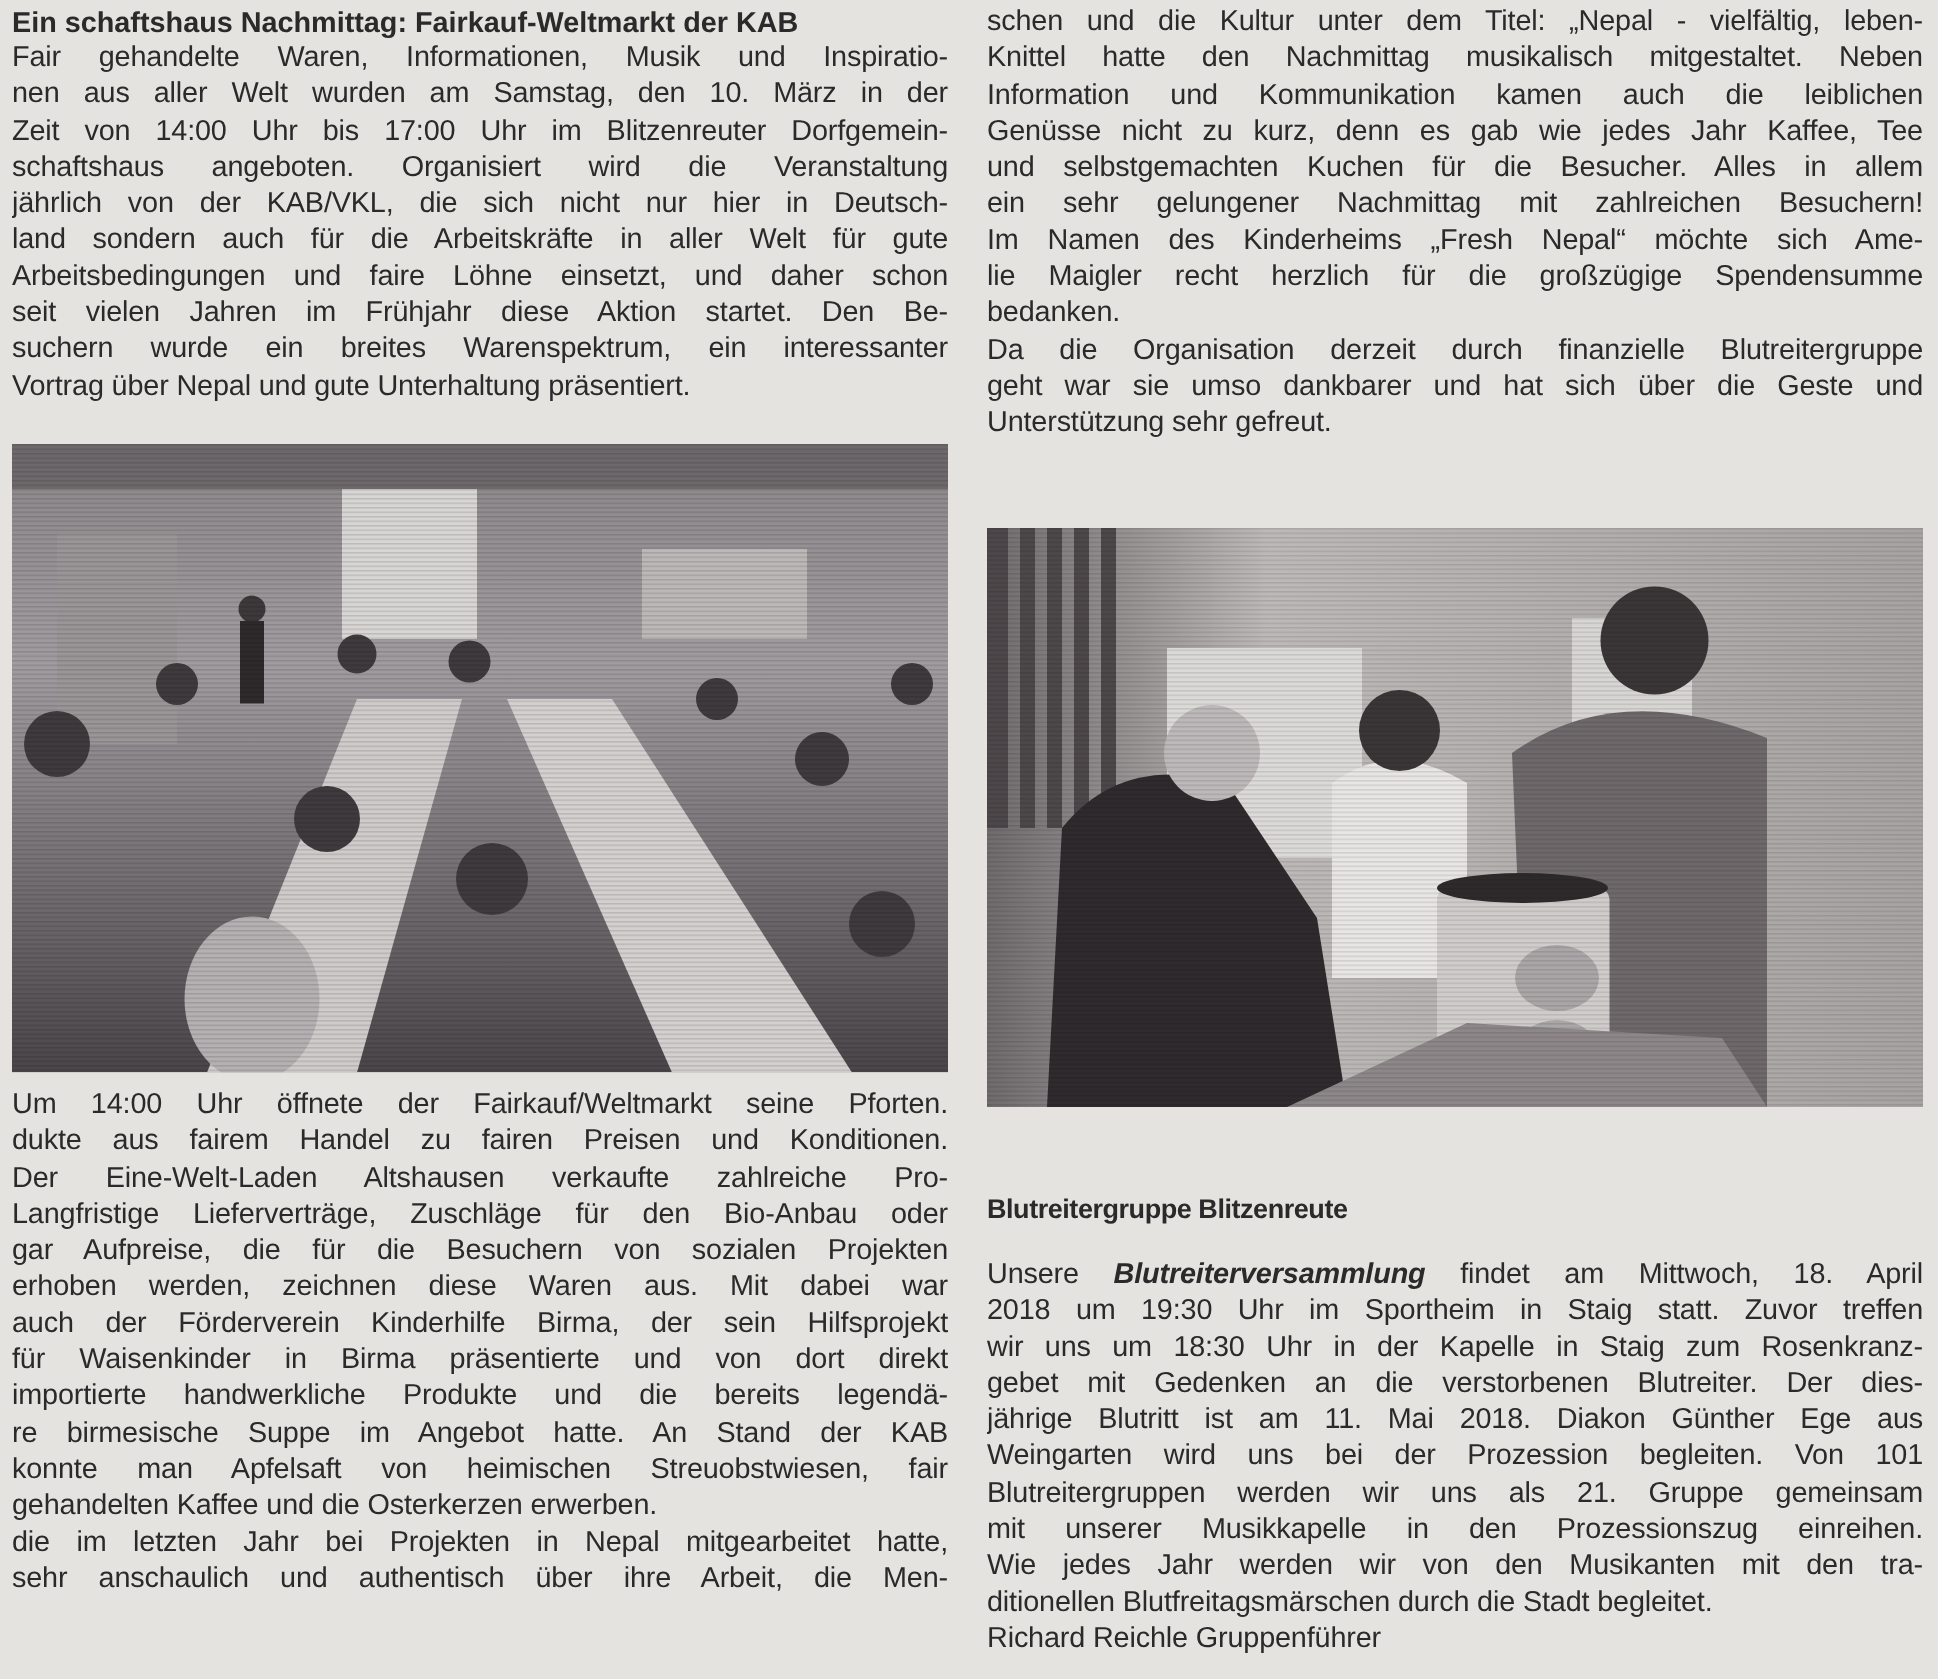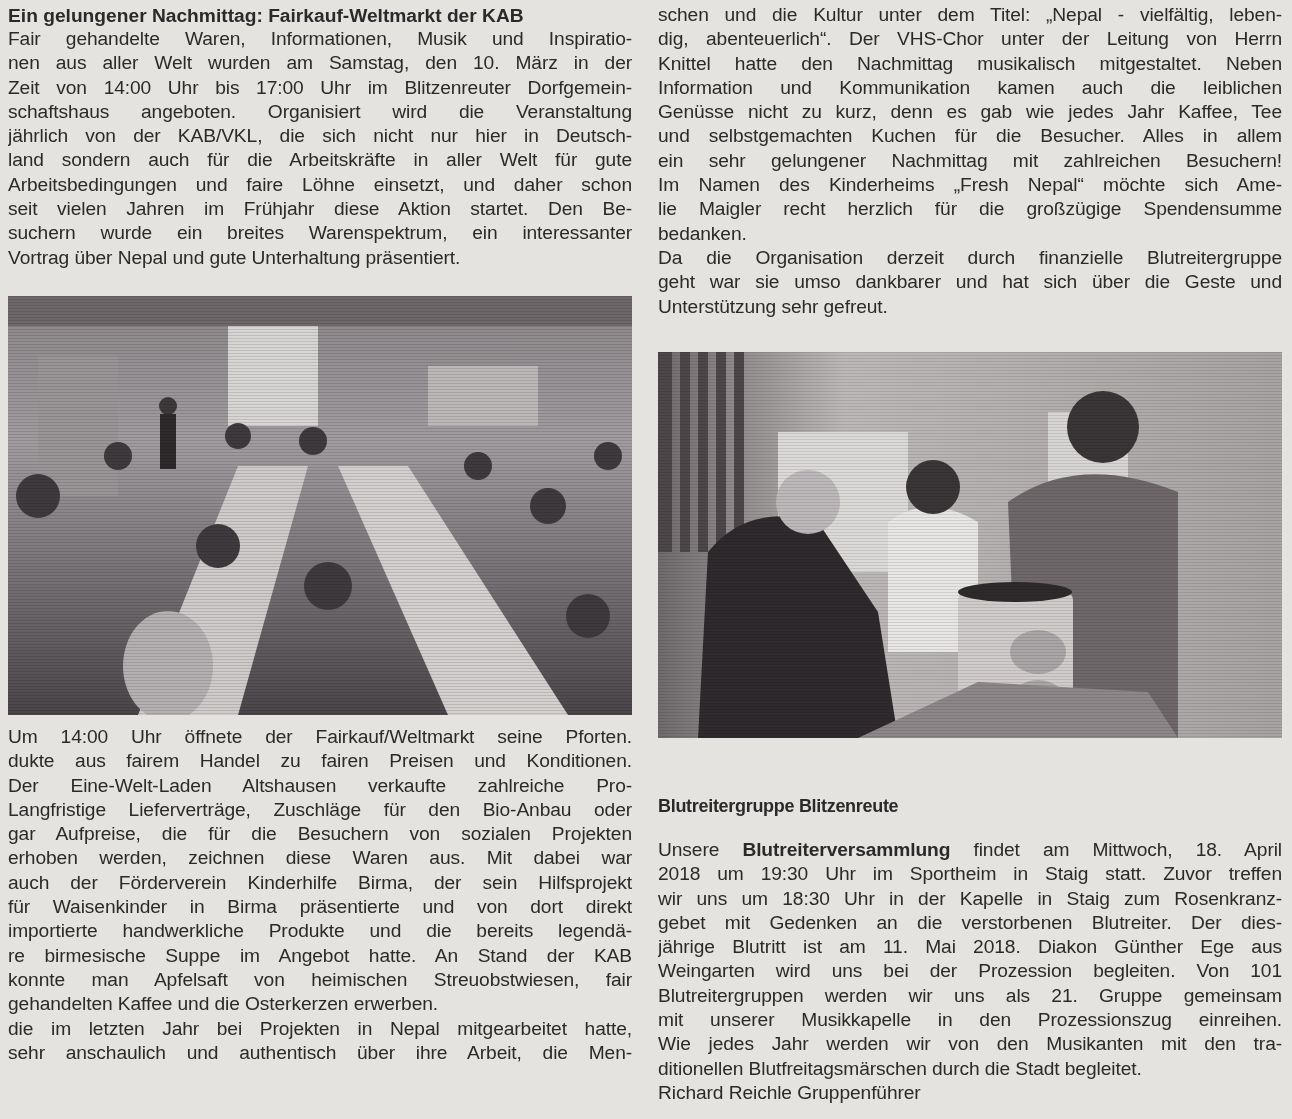--- a/index.html
+++ b/index.html
@@ -18,27 +18,27 @@
     line-height:24.3px;
     text-align:justify;
     letter-spacing:-0.1px;
   }
   .p .ln { display:block; text-align:justify; text-align-last:justify; white-space:nowrap; overflow:hidden; }
   .p .ln.last { text-align-last:left; }
   .h-bold { font-weight:bold; font-size:19.2px; line-height:24px; }
   .h2 { font-weight:bold; font-size:18px; line-height:32px; letter-spacing:-0.3px; }
   .photo { position:absolute; overflow:hidden; }
   .photo svg { display:block; width:100%; height:100%; }
-  b { font-weight:bold; }
+  b { font-weight:bold;font-style:italic; }
 </style>
 </head>
 <body>
 
 <div class="col col-left">
-  <div class="h-bold" style="position:absolute; top:4px; left:0; width:624px; white-space:nowrap;">Ein gelungener Nachmittag: Fairkauf-Weltmarkt der KAB</div>
+  <div class="h-bold" style="position:absolute; top:4px; left:0; width:624px; white-space:nowrap;">Ein schaftshaus Nachmittag: Fairkauf-Weltmarkt der KAB</div>
 
   <div class="p" style="position:absolute; top:27px; left:0; width:624px;">
     <span class="ln">Fair gehandelte Waren, Informationen, Musik und Inspiratio-</span>
     <span class="ln">nen aus aller Welt wurden am Samstag, den 10. März in der</span>
     <span class="ln">Zeit von 14:00 Uhr bis 17:00 Uhr im Blitzenreuter Dorfgemein-</span>
     <span class="ln">schaftshaus angeboten. Organisiert wird die Veranstaltung</span>
     <span class="ln">jährlich von der KAB/VKL, die sich nicht nur hier in Deutsch-</span>
     <span class="ln">land sondern auch für die Arbeitskräfte in aller Welt für gute</span>
     <span class="ln">Arbeitsbedingungen und faire Löhne einsetzt, und daher schon</span>
     <span class="ln">seit vielen Jahren im Frühjahr diese Aktion startet. Den Be-</span>
@@ -98,21 +98,20 @@
     <span class="ln">konnte man Apfelsaft von heimischen Streuobstwiesen, fair</span>
     <span class="ln last">gehandelten Kaffee und die Osterkerzen erwerben.</span>
     <span class="ln">die im letzten Jahr bei Projekten in Nepal mitgearbeitet hatte,</span>
     <span class="ln">sehr anschaulich und authentisch über ihre Arbeit, die Men-</span>
   </div>
 </div>
 
 <div class="col col-right">
   <div class="p" style="position:absolute; top:3px; left:0; width:624px;">
     <span class="ln">schen und die Kultur unter dem Titel: „Nepal - vielfältig, leben-</span>
-    <span class="ln">dig, abenteuerlich“. Der VHS-Chor unter der Leitung von Herrn</span>
     <span class="ln">Knittel hatte den Nachmittag musikalisch mitgestaltet. Neben</span>
     <span class="ln">Information und Kommunikation kamen auch die leiblichen</span>
     <span class="ln">Genüsse nicht zu kurz, denn es gab wie jedes Jahr Kaffee, Tee</span>
     <span class="ln">und selbstgemachten Kuchen für die Besucher. Alles in allem</span>
     <span class="ln">ein sehr gelungener Nachmittag mit zahlreichen Besuchern!</span>
     <span class="ln">Im Namen des Kinderheims „Fresh Nepal“ möchte sich Ame-</span>
     <span class="ln">lie Maigler recht herzlich für die großzügige Spendensumme</span>
     <span class="ln last">bedanken.</span>
     <span class="ln">Da die Organisation derzeit durch finanzielle Blutreitergruppe</span>
     <span class="ln">geht war sie umso dankbarer und hat sich über die Geste und</span>

